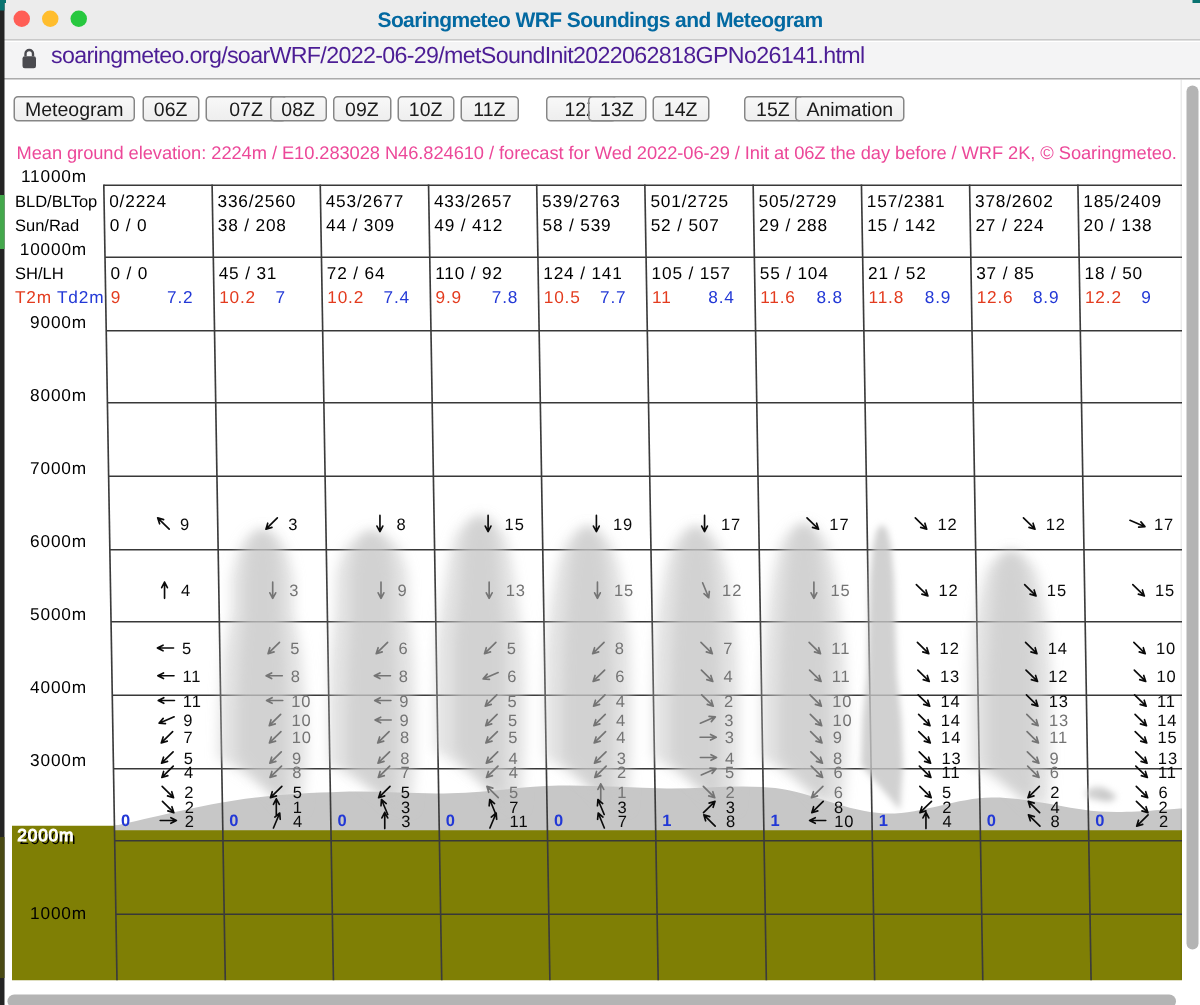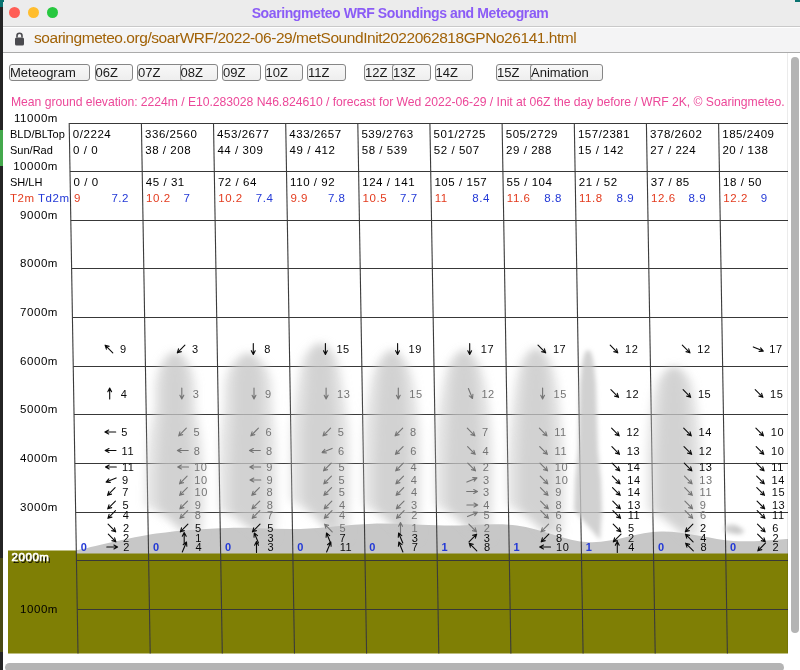--- a/index.html
+++ b/index.html
@@ -1,25 +1,25 @@
 <!DOCTYPE html>
 <html><head><meta charset="utf-8"><style>
 *{margin:0;padding:0;box-sizing:border-box}
 body{width:800px;height:670px;overflow:hidden;position:relative;background:#fff;
  font-family:"Liberation Sans",sans-serif}
 .titlebar{position:absolute;left:0;top:0;width:800px;height:27px;background:#ececec;
  border-bottom:1px solid #c9c9c9}
 .tl{position:absolute;top:6.8px;width:11px;height:11px;border-radius:50%}
 .title{position:absolute;left:0;top:0;width:800px;height:27px;text-align:center;
- font-size:14px;font-weight:bold;color:#8b5cf6;line-height:26px;letter-spacing:-0.4px}
+ font-size:14px;font-weight:bold;color:#0369a1;line-height:26px;letter-spacing:-0.4px}
 .addr{position:absolute;left:0;top:28px;width:800px;height:25px;background:#f4f4f5;
  border-bottom:1px solid #ababab}
-.url{position:absolute;left:34px;top:29px;font-size:15.5px;color:#a16207;letter-spacing:-0.45px}
+.url{position:absolute;left:34px;top:29px;font-size:15.5px;color:#4c1d95;letter-spacing:-0.45px}
 .btn{position:absolute;top:63.5px;height:17.5px;border:1px solid #868686;border-radius:3px;
- background:linear-gradient(#f8f8f8,#eee);font-size:13px;color:#1a1a1a;
+ background:linear-gradient(#f8f8f8,#eee);font-size:13px;color:#1a1a1a;text-align:center;
  line-height:16px}
 .info{position:absolute;left:11px;top:95px;font-size:12.2px;color:#ec4899;letter-spacing:-0.04px;white-space:nowrap}
 .vsb{position:absolute;left:788px;top:53px;width:12px;height:617px;background:#fff}
 .vthumb{position:absolute;left:790.5px;top:56.5px;width:8px;height:576px;background:#b4b4b4;border-radius:4px}
 .hthumb{position:absolute;left:5px;top:663px;width:779px;height:9px;background:#b4b4b4;border-radius:4.5px}
 .lstrip{position:absolute;left:0;top:0;width:2.5px;height:670px;background:#242424}
 </style></head>
 <body>
 <svg width="800" height="670" viewBox="0 0 800 670" style="position:absolute;left:0;top:0">
     <defs>

